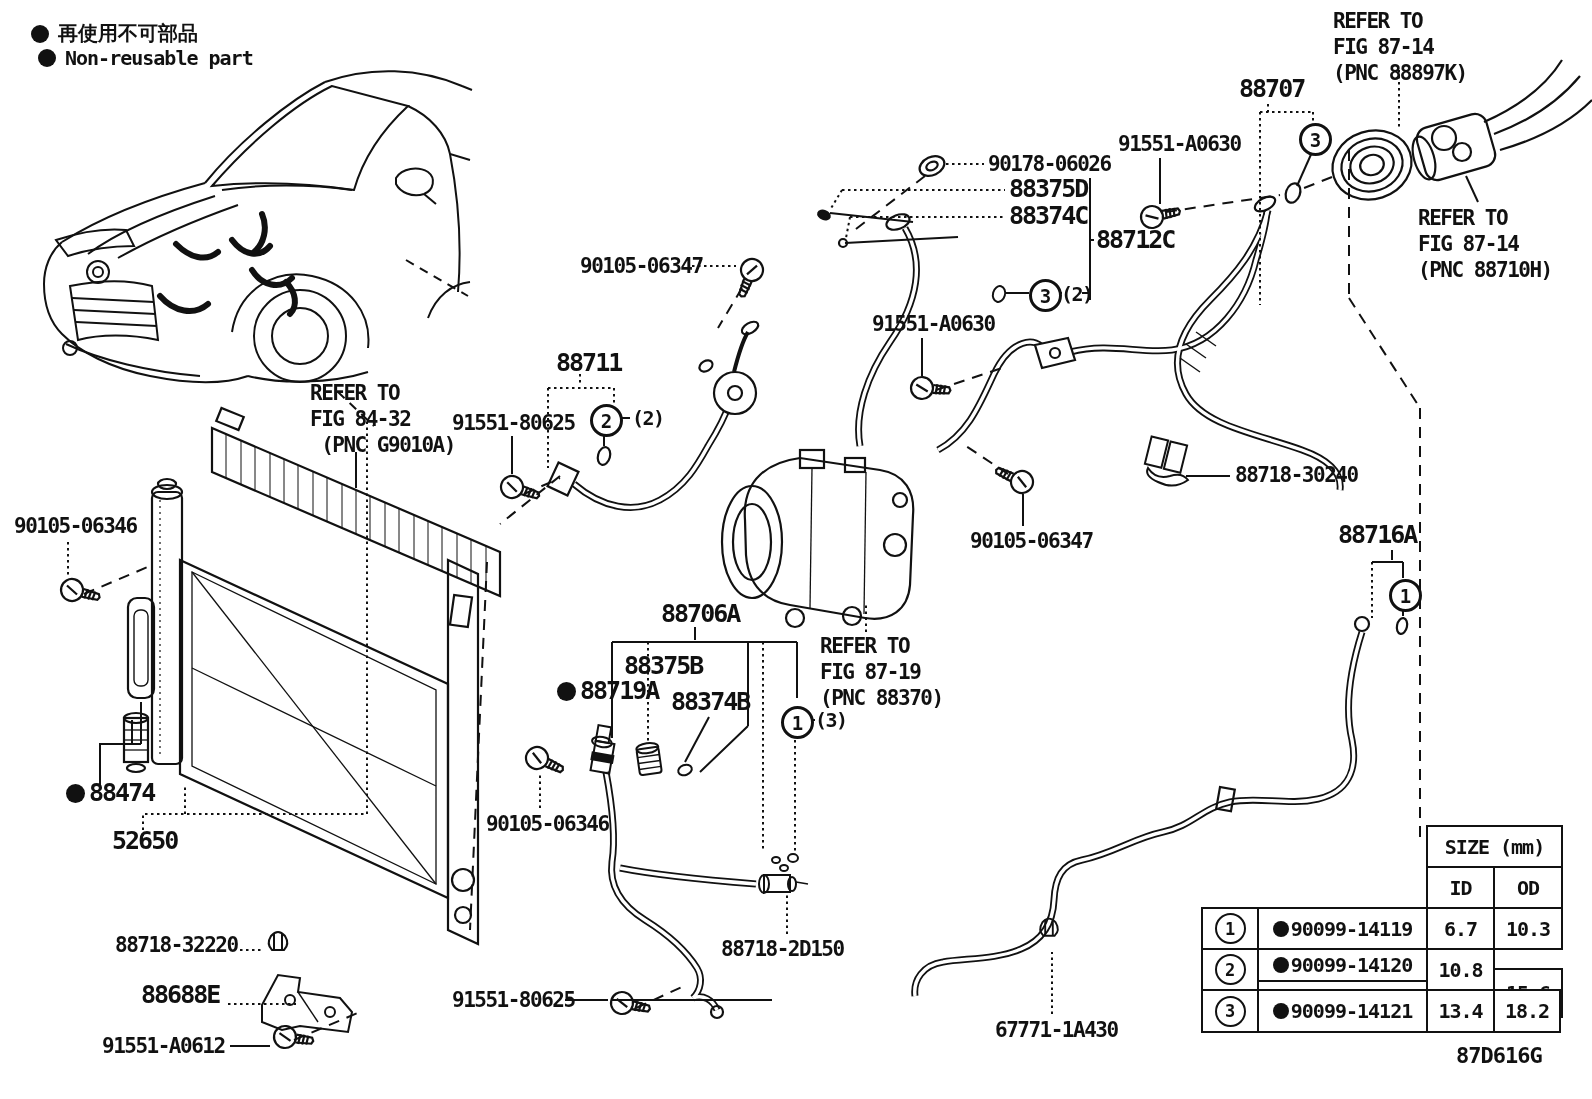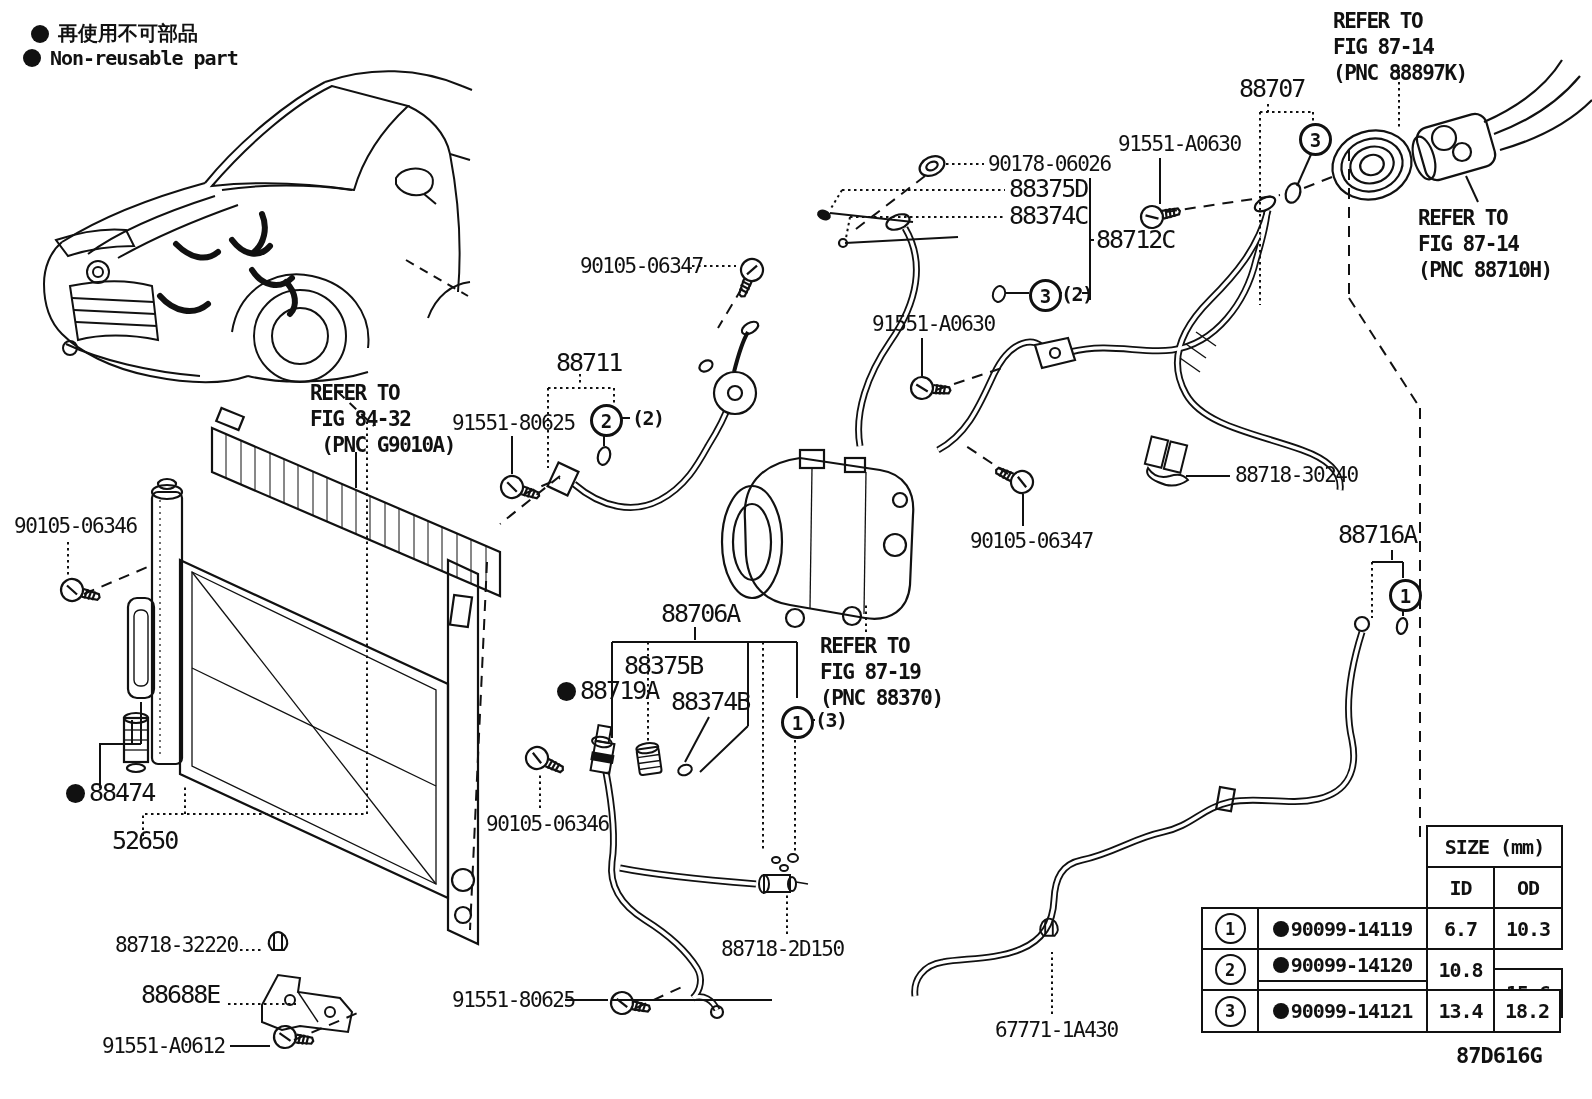--- a/index.html
+++ b/index.html
@@ -1,19 +1,19 @@
 <!DOCTYPE html>
 <html><head>
 <meta charset="utf-8">
 <style>
   html,body{margin:0;padding:0;background:#fff;}
   body{width:1592px;height:1099px;position:relative;overflow:hidden;
        font-family:"DejaVu Sans Mono","DejaVu Sans",sans-serif;color:#111;}
   svg{position:absolute;left:0;top:0;}
-  .lbl{position:absolute;font-weight:normal;white-space:pre;line-height:1.05;letter-spacing:-1.5px;}
+  .lbl{position:absolute;font-weight:bold;white-space:pre;line-height:1.05;letter-spacing:-1.5px;}
   .sz-s{font-size:21px;}
   .sz-l{font-size:25px;letter-spacing:-2px;}
   .refer{position:absolute;font-weight:bold;font-size:21px;letter-spacing:-1.5px;
          white-space:pre;line-height:1.24;}
   .fig-code{position:absolute;font-weight:bold;font-size:22px;letter-spacing:-1px;}
   .marker{position:absolute;width:27px;height:27px;border:3px solid #111;border-radius:50%;
           background:#fff;display:flex;align-items:center;justify-content:center;
           font-size:19px;font-weight:bold;z-index:5;}
   .qty{position:absolute;font-weight:bold;font-size:20px;letter-spacing:-1.5px;z-index:5;}
   .dot{display:inline-block;width:19px;height:19px;background:#111;border-radius:50%;
@@ -325,21 +325,21 @@
       <path d="M487,562 L470,930"></path>
       <path d="M560,476 L500,524"></path>
     </g>
   </g>
 </svg>
 
 <div class="legend-row" style="left:31px;top:20px;">
   <span class="legend-dot"></span>
   <span class="legend-jp">再使用不可部品</span>
 </div>
-<div class="legend-row" style="left:23px;top:46px;align-items:center;">
+<div class="legend-row" style="left:38px;top:46px;align-items:center;">
   <span class="legend-dot"></span>
   <span class="legend-en">Non-reusable part</span>
 </div>
 
 <div class="refer" style="left:1333px;top:8px;">REFER TO
 FIG 87-14
 (PNC 88897K)</div>
 <div class="refer" style="left:1418px;top:205px;">REFER TO
 FIG 87-14
 (PNC 88710H)</div>

